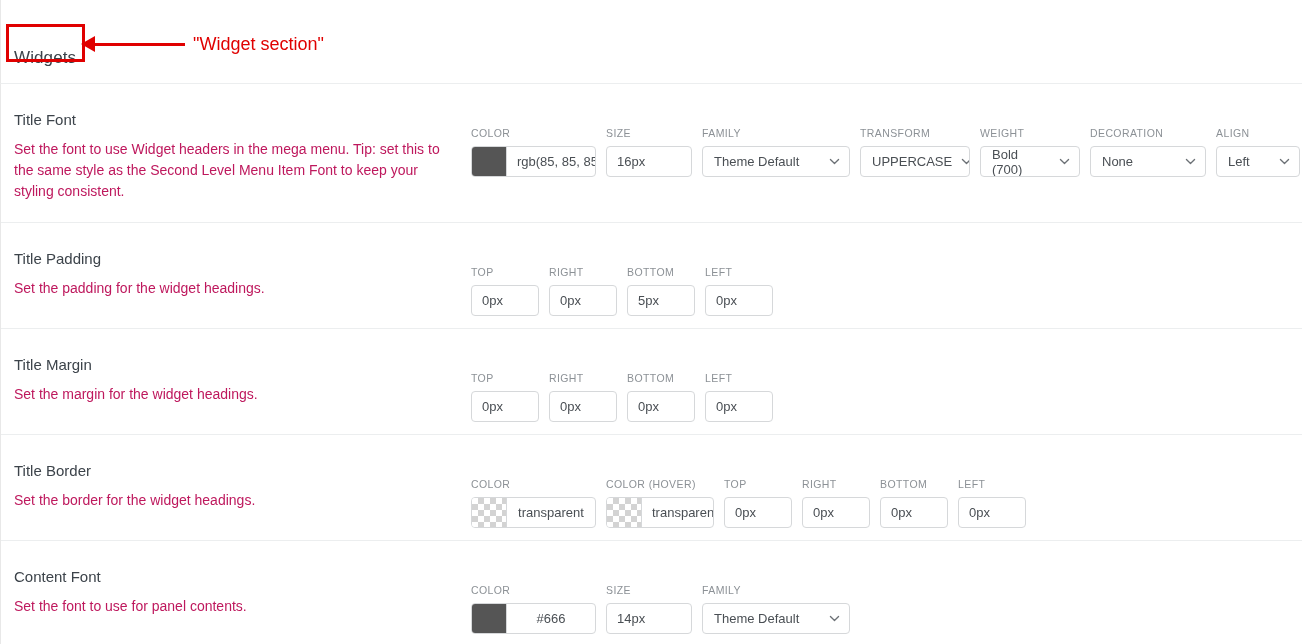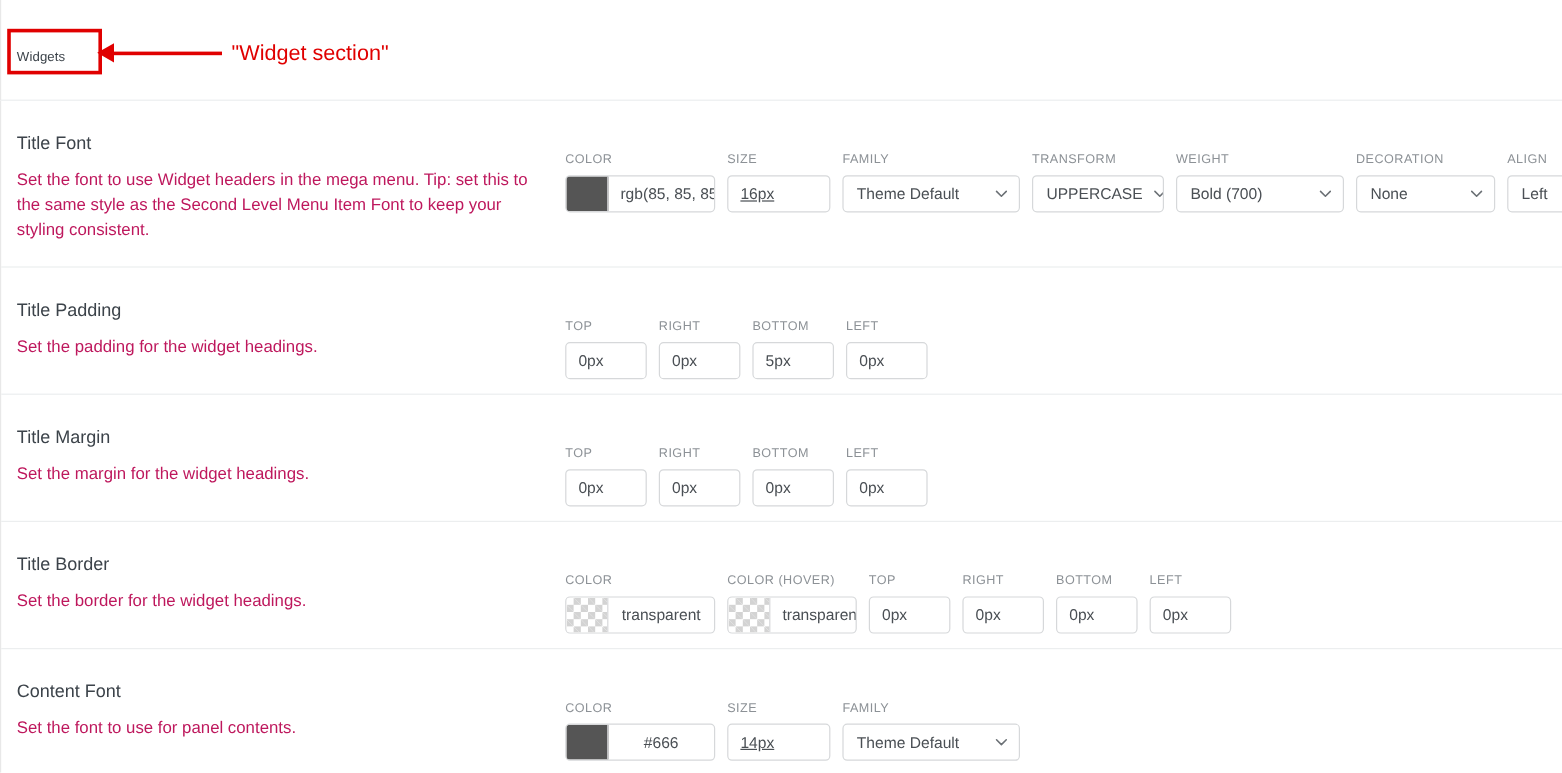--- a/index.html
+++ b/index.html
@@ -20,22 +20,22 @@
   
   .panel-header {
     position: relative;
     height: 84px;
     border-bottom: 1px solid #eceeef;
     border-left: 1px solid #e8e8e8;
   }
   .header-title {
     position: absolute;
     left: 13px;
-    top: 37px;
-    font-size: 11px;
+    top: 47px;
+    font-size: 17px;
     color: #3c434a;
     letter-spacing: .1px;
     line-height: 22px;
   }
 
   
   .anno-box {
     position: absolute;
     left: 5px;
     top: 24px;
@@ -163,24 +163,24 @@
     width: 13px;
     height: 13px;
     color: #6b7075;
     display: inline-block;
   }
   .chev svg { display: block; }
 
   
   .w-color    { width: 125px; }
   .w-colorT   { width: 108px; }
-  .w-size     { width: 86px; text-decoration: underline; }
+  .w-size     { width: 86px; }
   .w-family   { width: 148px; }
   .w-transform{ width: 110px; }
-  .w-weight   { width: 140px; }
+  .w-weight   { width: 100px; }
   .w-decor    { width: 116px; }
   .w-align    { width: 84px; }
   .w-box      { width: 68px; }
 </style>
 </head>
 <body>
 
 <div id="app">
 
   <div class="panel-header">

